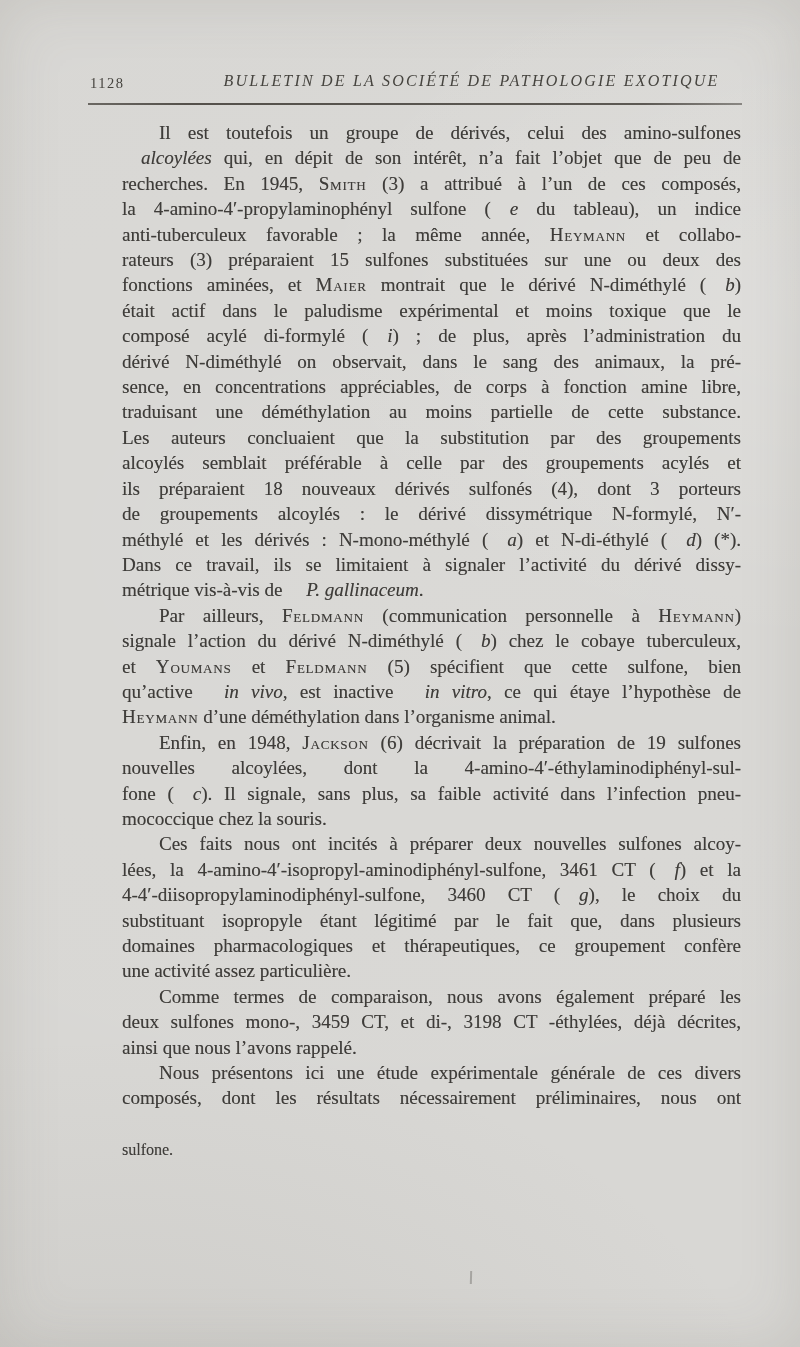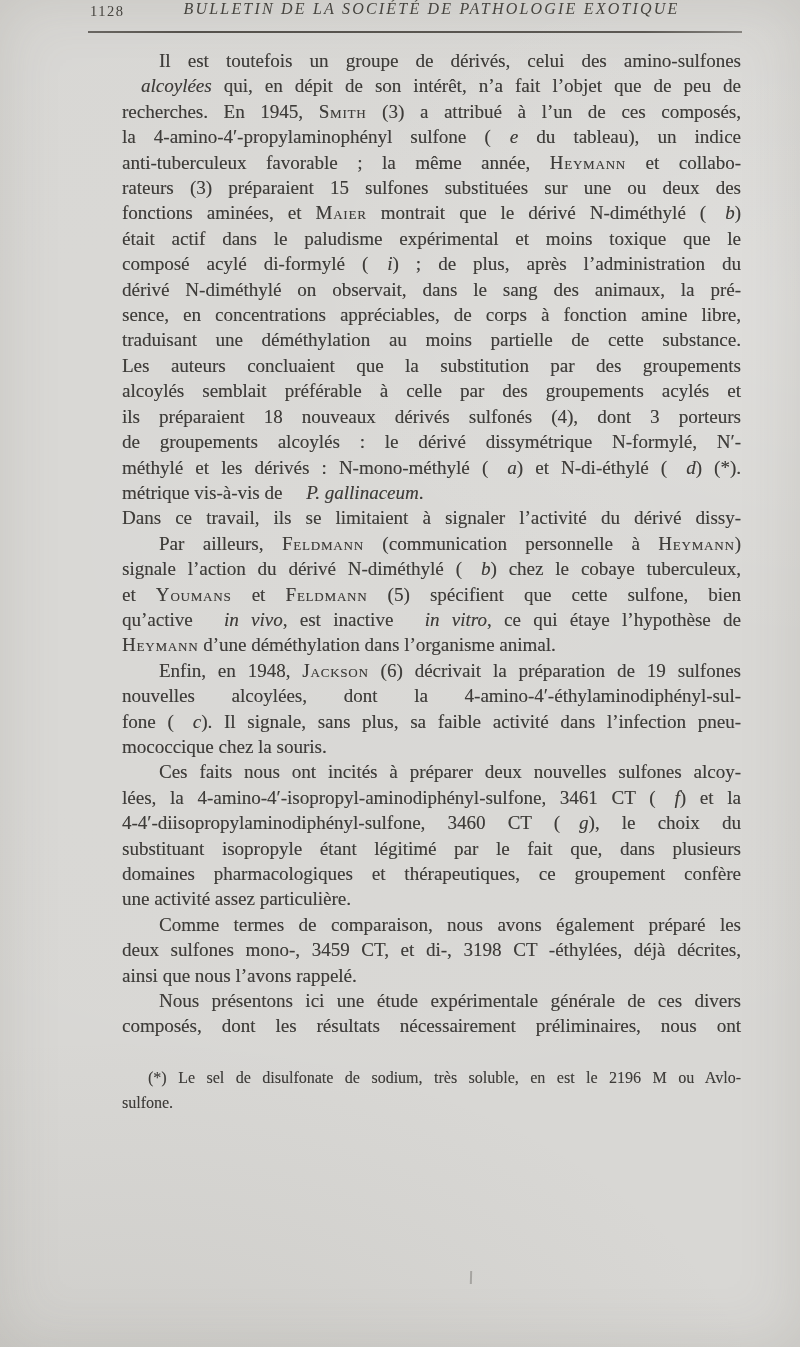--- a/index.html
+++ b/index.html
@@ -18,21 +18,21 @@
     overflow:hidden;
     color:var(--ink);
     background:
       radial-gradient(1100px 700px at 15% 108%, rgba(110,108,100,0.10), transparent 60%),
       radial-gradient(900px 600px at 104% 22%, rgba(255,255,255,0.16), transparent 60%),
       radial-gradient(1400px 1000px at 50% 40%, rgba(255,255,255,0.05), transparent 70%),
       var(--paper);
     box-shadow: inset 0 0 60px rgba(120,116,108,0.18);
   }
   
-  .hdr{position:relative;height:24px;}
+  .hdr{position:relative;margin-top:72px;height:24px;padding-left:40px;}
   .pagenum{
     position:absolute;left:90px;top:3px;
     font-size:14.5px;letter-spacing:1.5px;color:#46443f;
   }
   .jtitle{
     display:block;margin-left:122px;width:619px;text-align:center;
     font-style:italic;font-size:16px;letter-spacing:2.2px;
     color:#46443f;white-space:nowrap;
   }
   .hrule{
@@ -94,22 +94,22 @@
         <div class="line"><span>était actif dans le paludisme expérimental et moins toxique que le</span></div>
         <div class="line"><span>composé acylé di-formylé (</span><span class="it">i</span><span>) ; de plus, après l’administration du</span></div>
         <div class="line"><span>dérivé N-diméthylé on observait, dans le sang des animaux, la pré-</span></div>
         <div class="line"><span>sence, en concentrations appréciables, de corps à fonction amine libre,</span></div>
         <div class="line"><span>traduisant une déméthylation au moins partielle de cette substance.</span></div>
         <div class="line"><span>Les auteurs concluaient que la substitution par des groupements</span></div>
         <div class="line"><span>alcoylés semblait préférable à celle par des groupements acylés et</span></div>
         <div class="line"><span>ils préparaient 18 nouveaux dérivés sulfonés (4), dont 3 porteurs</span></div>
         <div class="line"><span>de groupements alcoylés : le dérivé dissymétrique N-formylé, N′-</span></div>
         <div class="line"><span>méthylé et les dérivés : N-mono-méthylé (</span><span class="it">a</span><span>) et N-di-éthylé (</span><span class="it">d</span><span>) (*).</span></div>
+        <div class="line"><span>Dans ce travail, ils se limitaient à signaler l’activité du dérivé dissy-</span></div>
         <div class="line plast"><span>métrique vis-à-vis de </span><span class="it">P. gallinaceum</span><span>.</span></div>
-        <div class="line"><span>Dans ce travail, ils se limitaient à signaler l’activité du dérivé dissy-</span></div>
       </div>
       <div class="para">
         <div class="line first"><span>Par ailleurs, </span><span class="sc">Feldmann</span><span> (communication personnelle à </span><span class="sc">Heymann</span><span>)</span></div>
         <div class="line"><span>signale l’action du dérivé N-diméthylé (</span><span class="it">b</span><span>) chez le cobaye tuberculeux,</span></div>
         <div class="line"><span>et </span><span class="sc">Youmans</span><span> et </span><span class="sc">Feldmann</span><span> (5) spécifient que cette sulfone, bien</span></div>
         <div class="line"><span>qu’active </span><span class="it">in vivo</span><span>, est inactive </span><span class="it">in vitro</span><span>, ce qui étaye l’hypothèse de</span></div>
         <div class="line plast"><span class="sc">Heymann</span><span> d’une déméthylation dans l’organisme animal.</span></div>
       </div>
       <div class="para">
         <div class="line first"><span>Enfin, en 1948, </span><span class="sc">Jackson</span><span> (6) décrivait la préparation de 19 sulfones</span></div>
@@ -131,20 +131,19 @@
         <div class="line plast"><span>ainsi que nous l’avons rappelé.</span></div>
       </div>
       <div class="para">
         <div class="line first"><span>Nous présentons ici une étude expérimentale générale de ces divers</span></div>
         <div class="line"><span>composés, dont les résultats nécessairement préliminaires, nous ont</span></div>
       </div>
     </main>
 
   <footer class="footnote">
       <div class="para">
-        <div class="line first"><span>(*) Le sel de disulfonate de sodium, très soluble, en est le 2196 M ou Avlo-</span></div>
         <div class="line plast"><span>sulfone.</span></div>
       </div>
     </footer>
 
   <div class="tick"></div>
 
 </div>
 
 </body></html>

